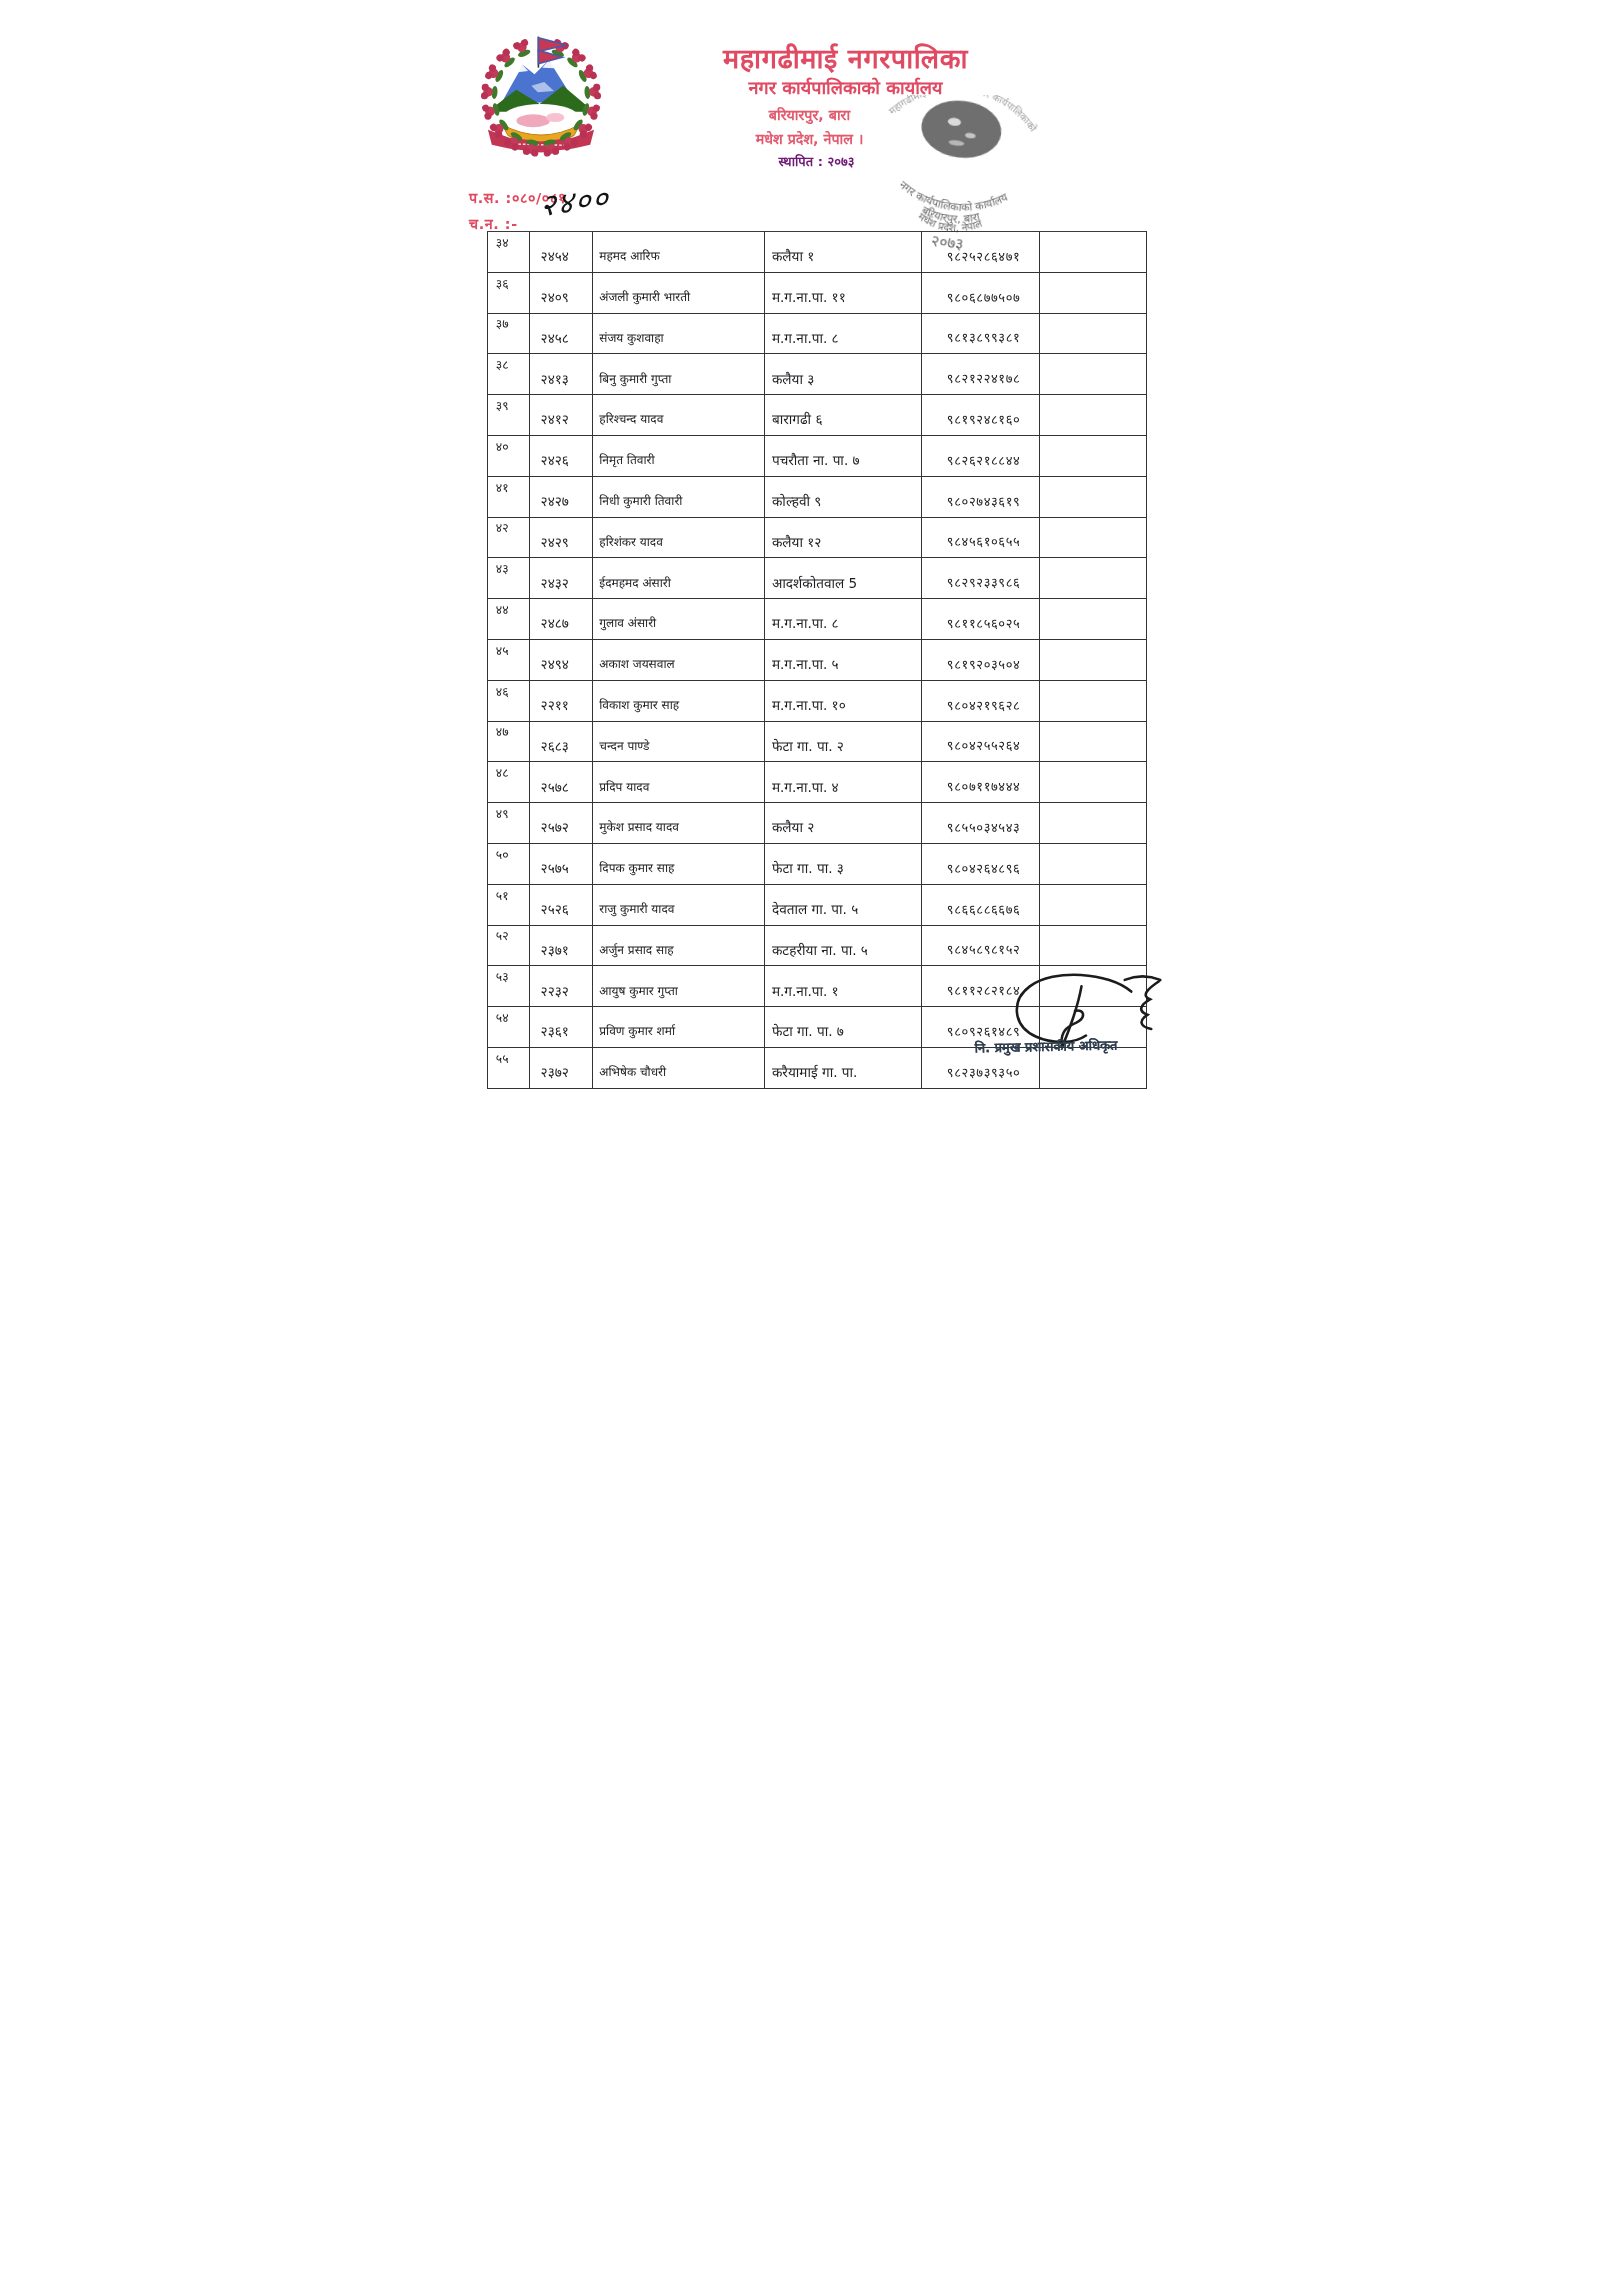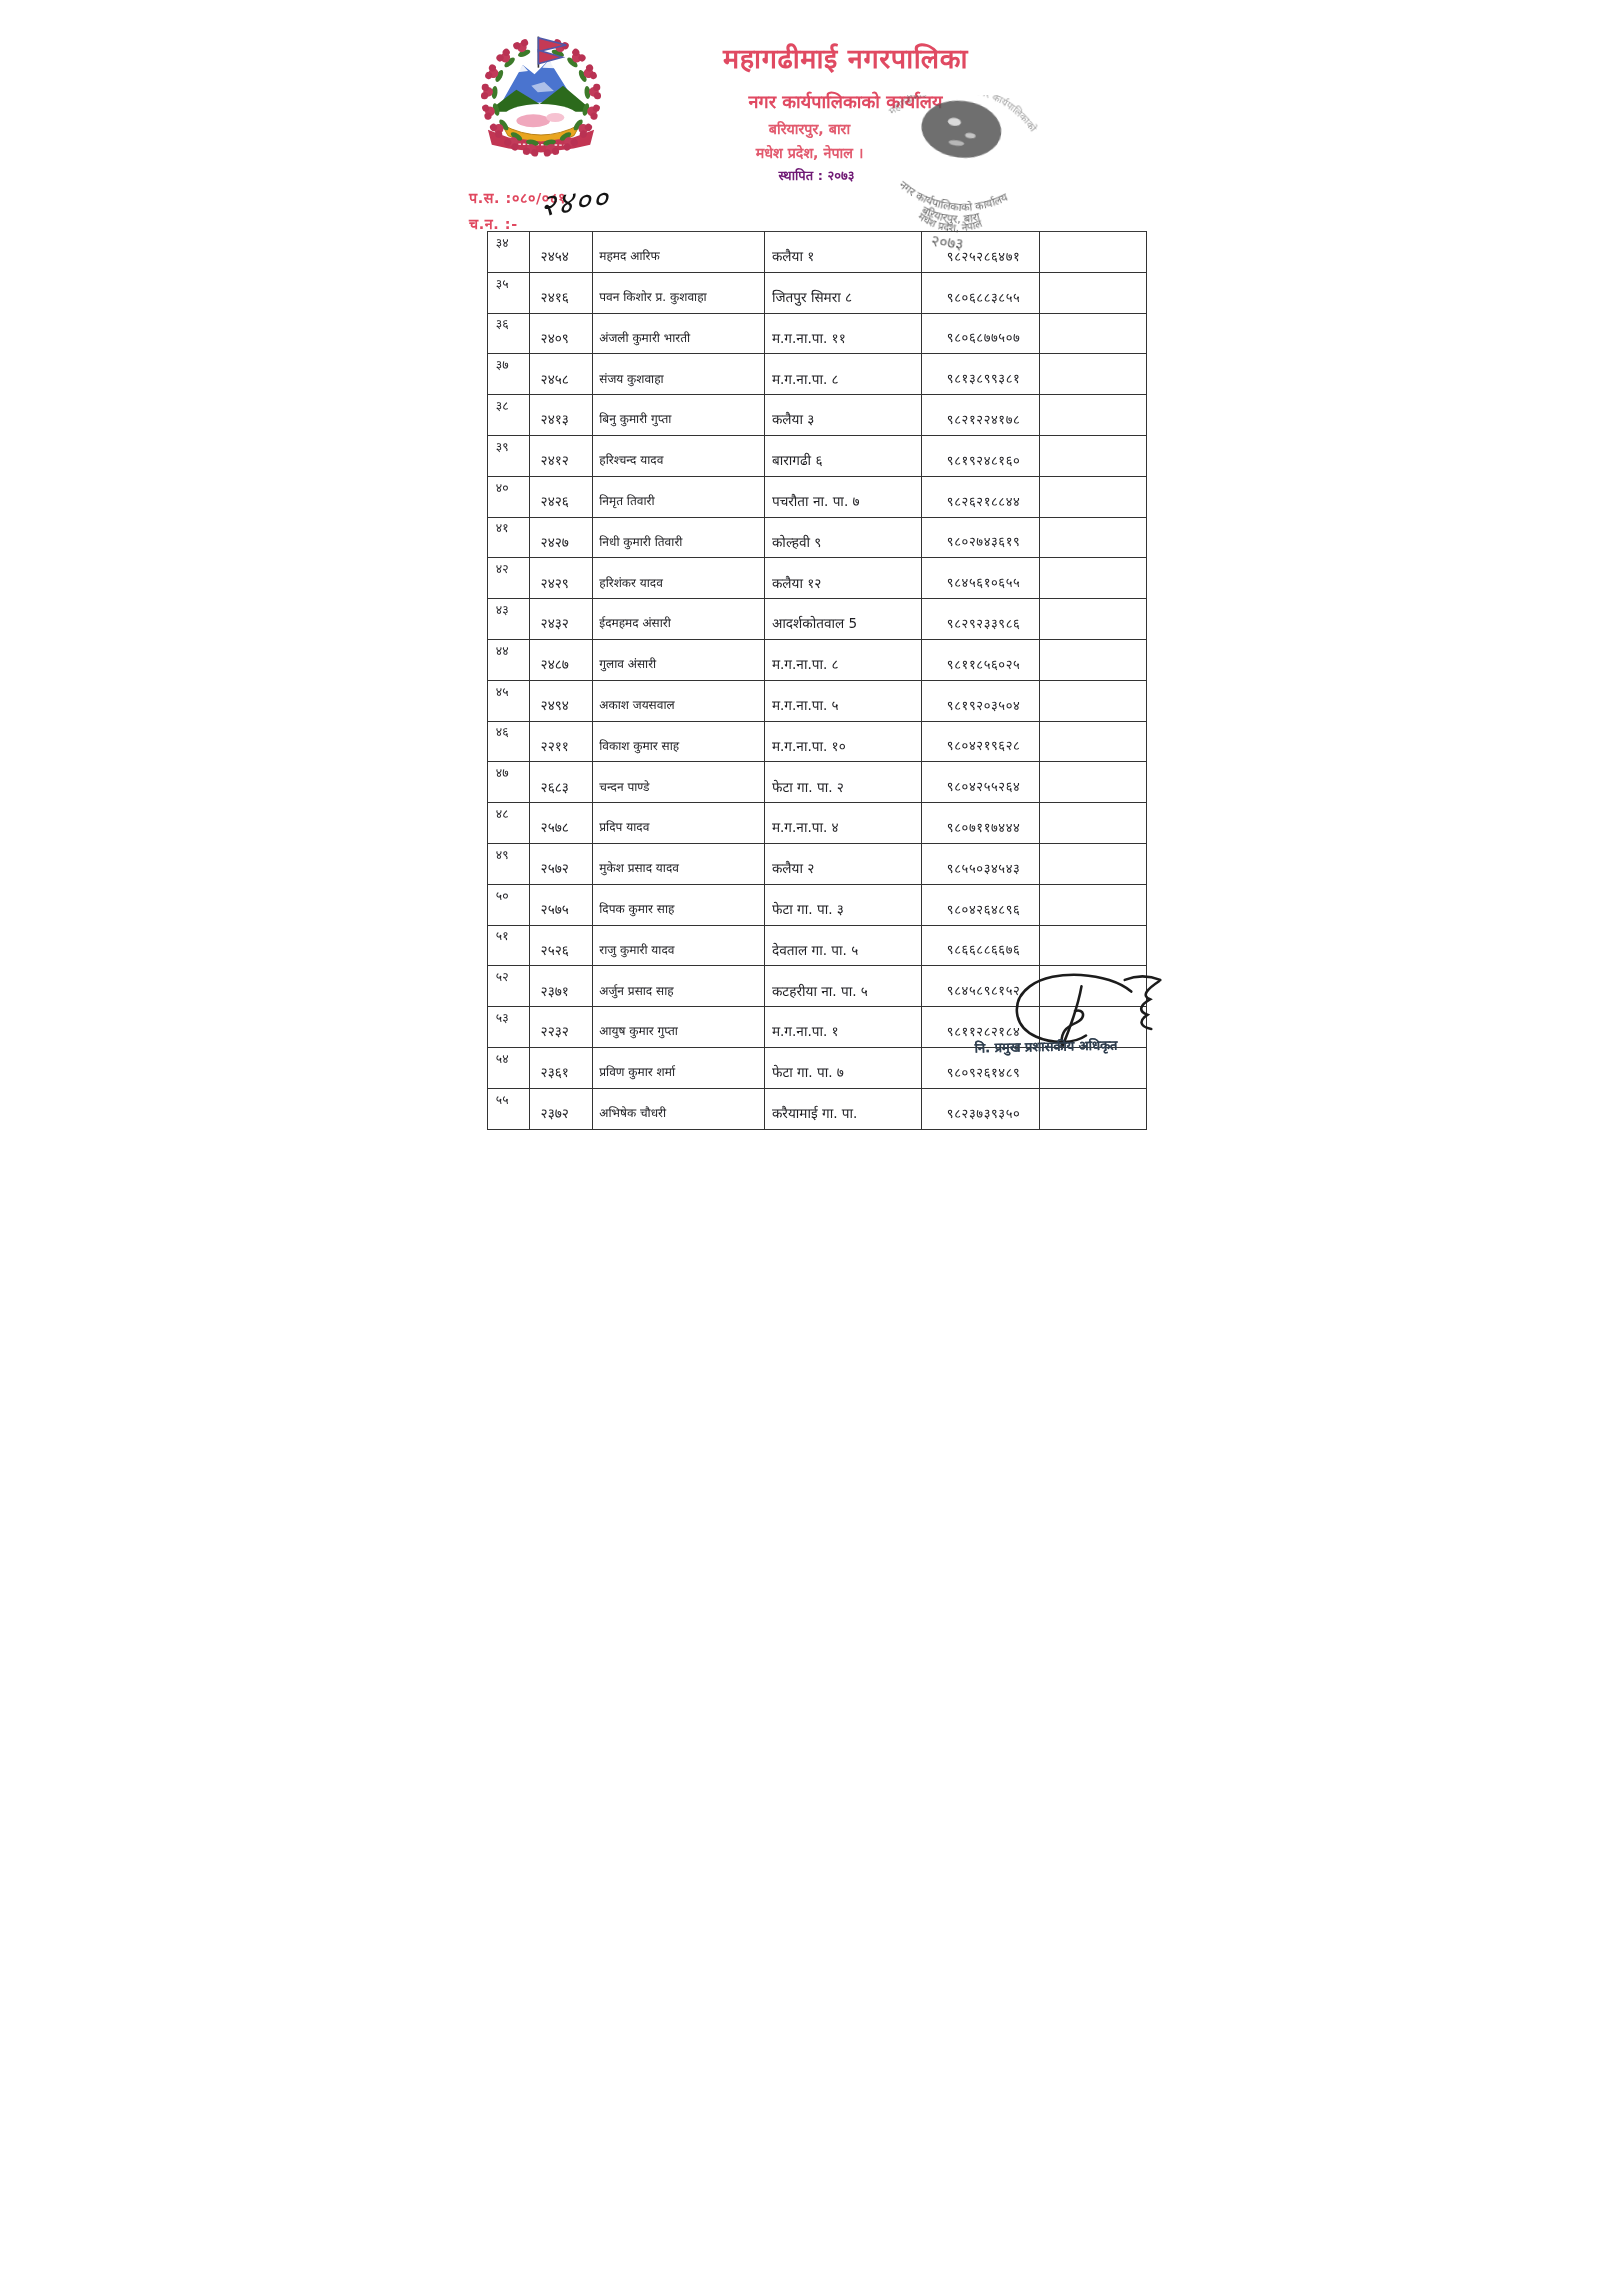--- a/index.html
+++ b/index.html
@@ -8,21 +8,21 @@
     width:811px;height:1142px;
     margin:0 auto;
     background:#ffffff;
     font-family:"DejaVu Sans","Liberation Sans",sans-serif;
     overflow:hidden;
   }
   
   .logo{position:absolute;left:71px;top:34px;width:130px;height:117px;}
   .header-text{position:absolute;left:194px;top:45px;width:493px;text-align:center;}
   .org-name{font-size:27px;font-weight:bold;color:#e04a62;letter-spacing:0.6px;line-height:1.05;}
-  .office-name{font-size:18px;font-weight:bold;color:#e04a62;margin-top:16px;}
+  .office-name{font-size:18px;font-weight:bold;color:#e04a62;margin-top:2px;}
   .addr{font-size:14.3px;font-weight:bold;color:#e25a6e;margin-top:5.2px;transform:translateX(-36px);}
   .est{font-size:13px;font-weight:bold;color:#701a75;margin-top:3.9px;transform:translateX(-29px);}
   
   .stamp{position:absolute;left:454px;top:95px;width:194px;height:159px;opacity:.85;pointer-events:none;}
   
   .refno{position:absolute;left:64px;top:188px;font-size:14.3px;font-weight:bold;color:#e0485f;letter-spacing:0.6px;}
   .chno{position:absolute;left:64px;top:214px;font-size:14.3px;font-weight:bold;color:#e0485f;letter-spacing:0.6px;}
   .handwritten{
     position:absolute;left:135px;top:180px;
     font-size:30px;color:#141414;font-style:italic;letter-spacing:1.9px;
@@ -171,28 +171,20 @@
     <tbody id="table-body">
         <tr>
           <td class="c-sn">३४</td>
           <td class="c-id">२४५४</td>
           <td class="c-name">महमद आरिफ</td>
           <td class="c-address">कलैया १</td>
           <td class="c-phone">९८२५२८६४७१</td>
           <td class="c-remarks"></td>
         </tr>
         <tr>
-          <td class="c-sn">३५</td>
-          <td class="c-id">२४१६</td>
-          <td class="c-name">पवन किशोर प्र. कुशवाहा</td>
-          <td class="c-address">जितपुर सिमरा ८</td>
-          <td class="c-phone">९८०६८८३८५५</td>
-          <td class="c-remarks"></td>
-        </tr>
-        <tr>
           <td class="c-sn">३६</td>
           <td class="c-id">२४०९</td>
           <td class="c-name">अंजली कुमारी भारती</td>
           <td class="c-address">म.ग.ना.पा. ११</td>
           <td class="c-phone">९८०६८७७५०७</td>
           <td class="c-remarks"></td>
         </tr>
         <tr>
           <td class="c-sn">३७</td>
           <td class="c-id">२४५८</td>

